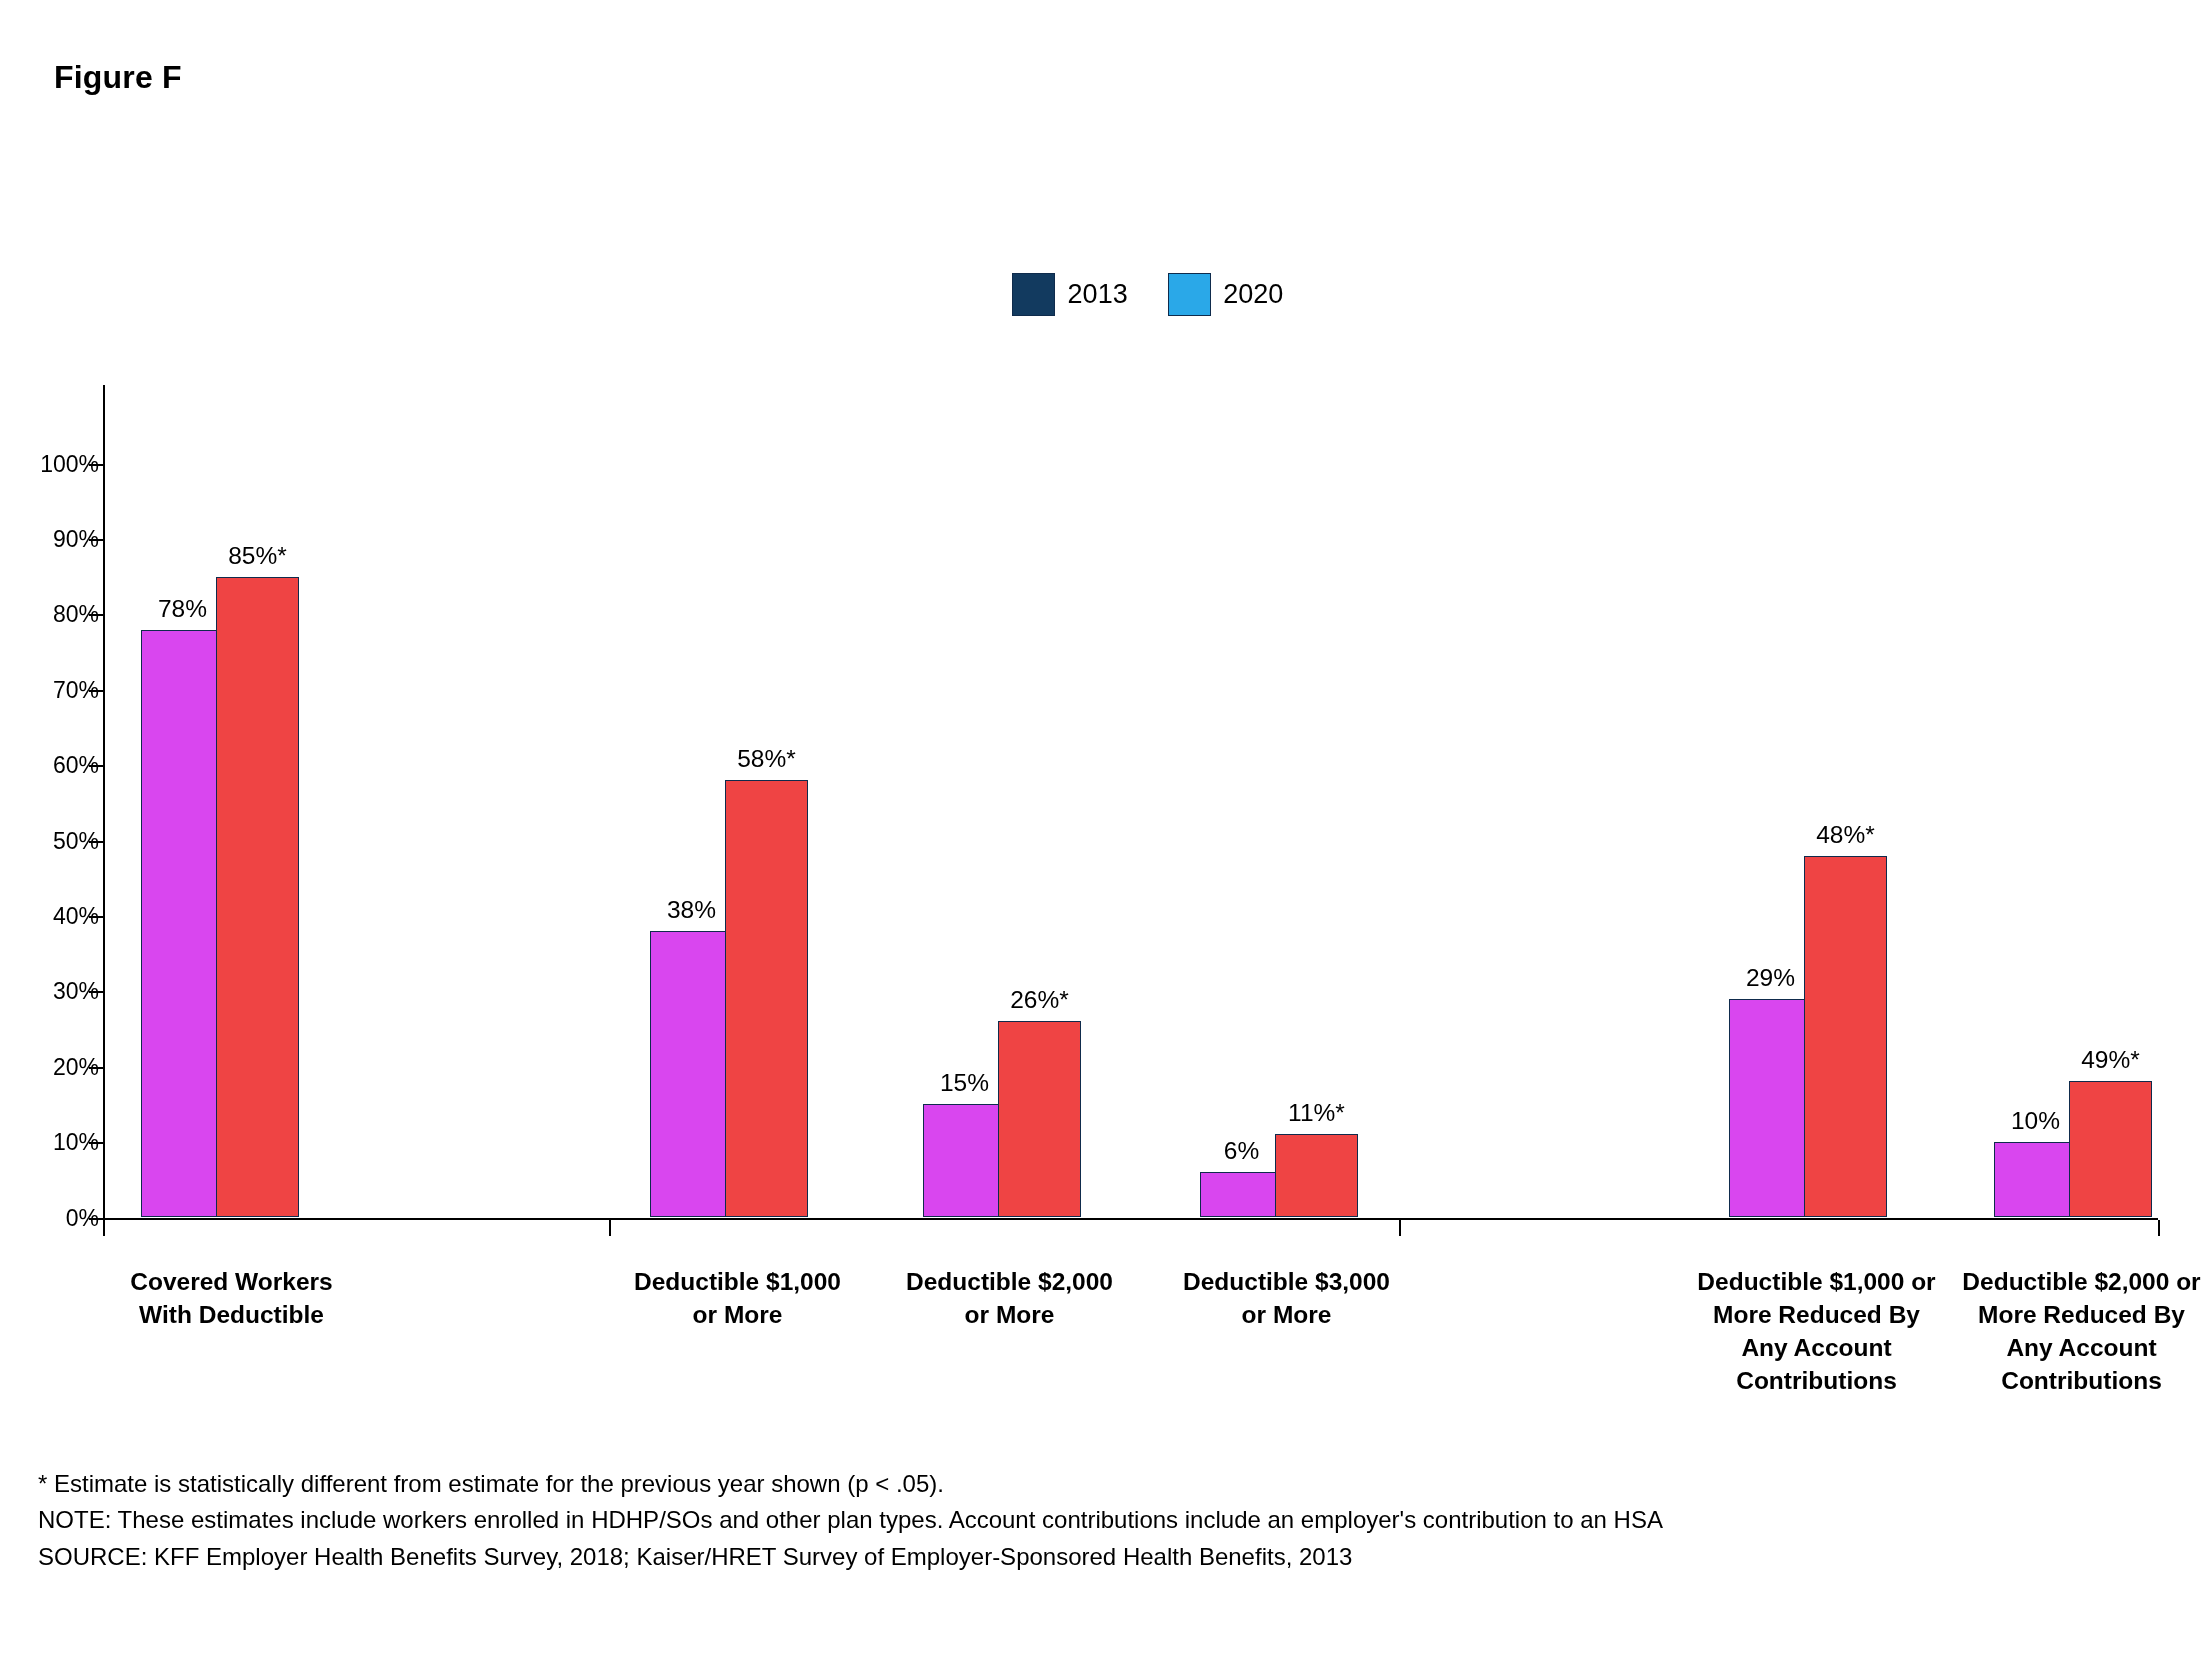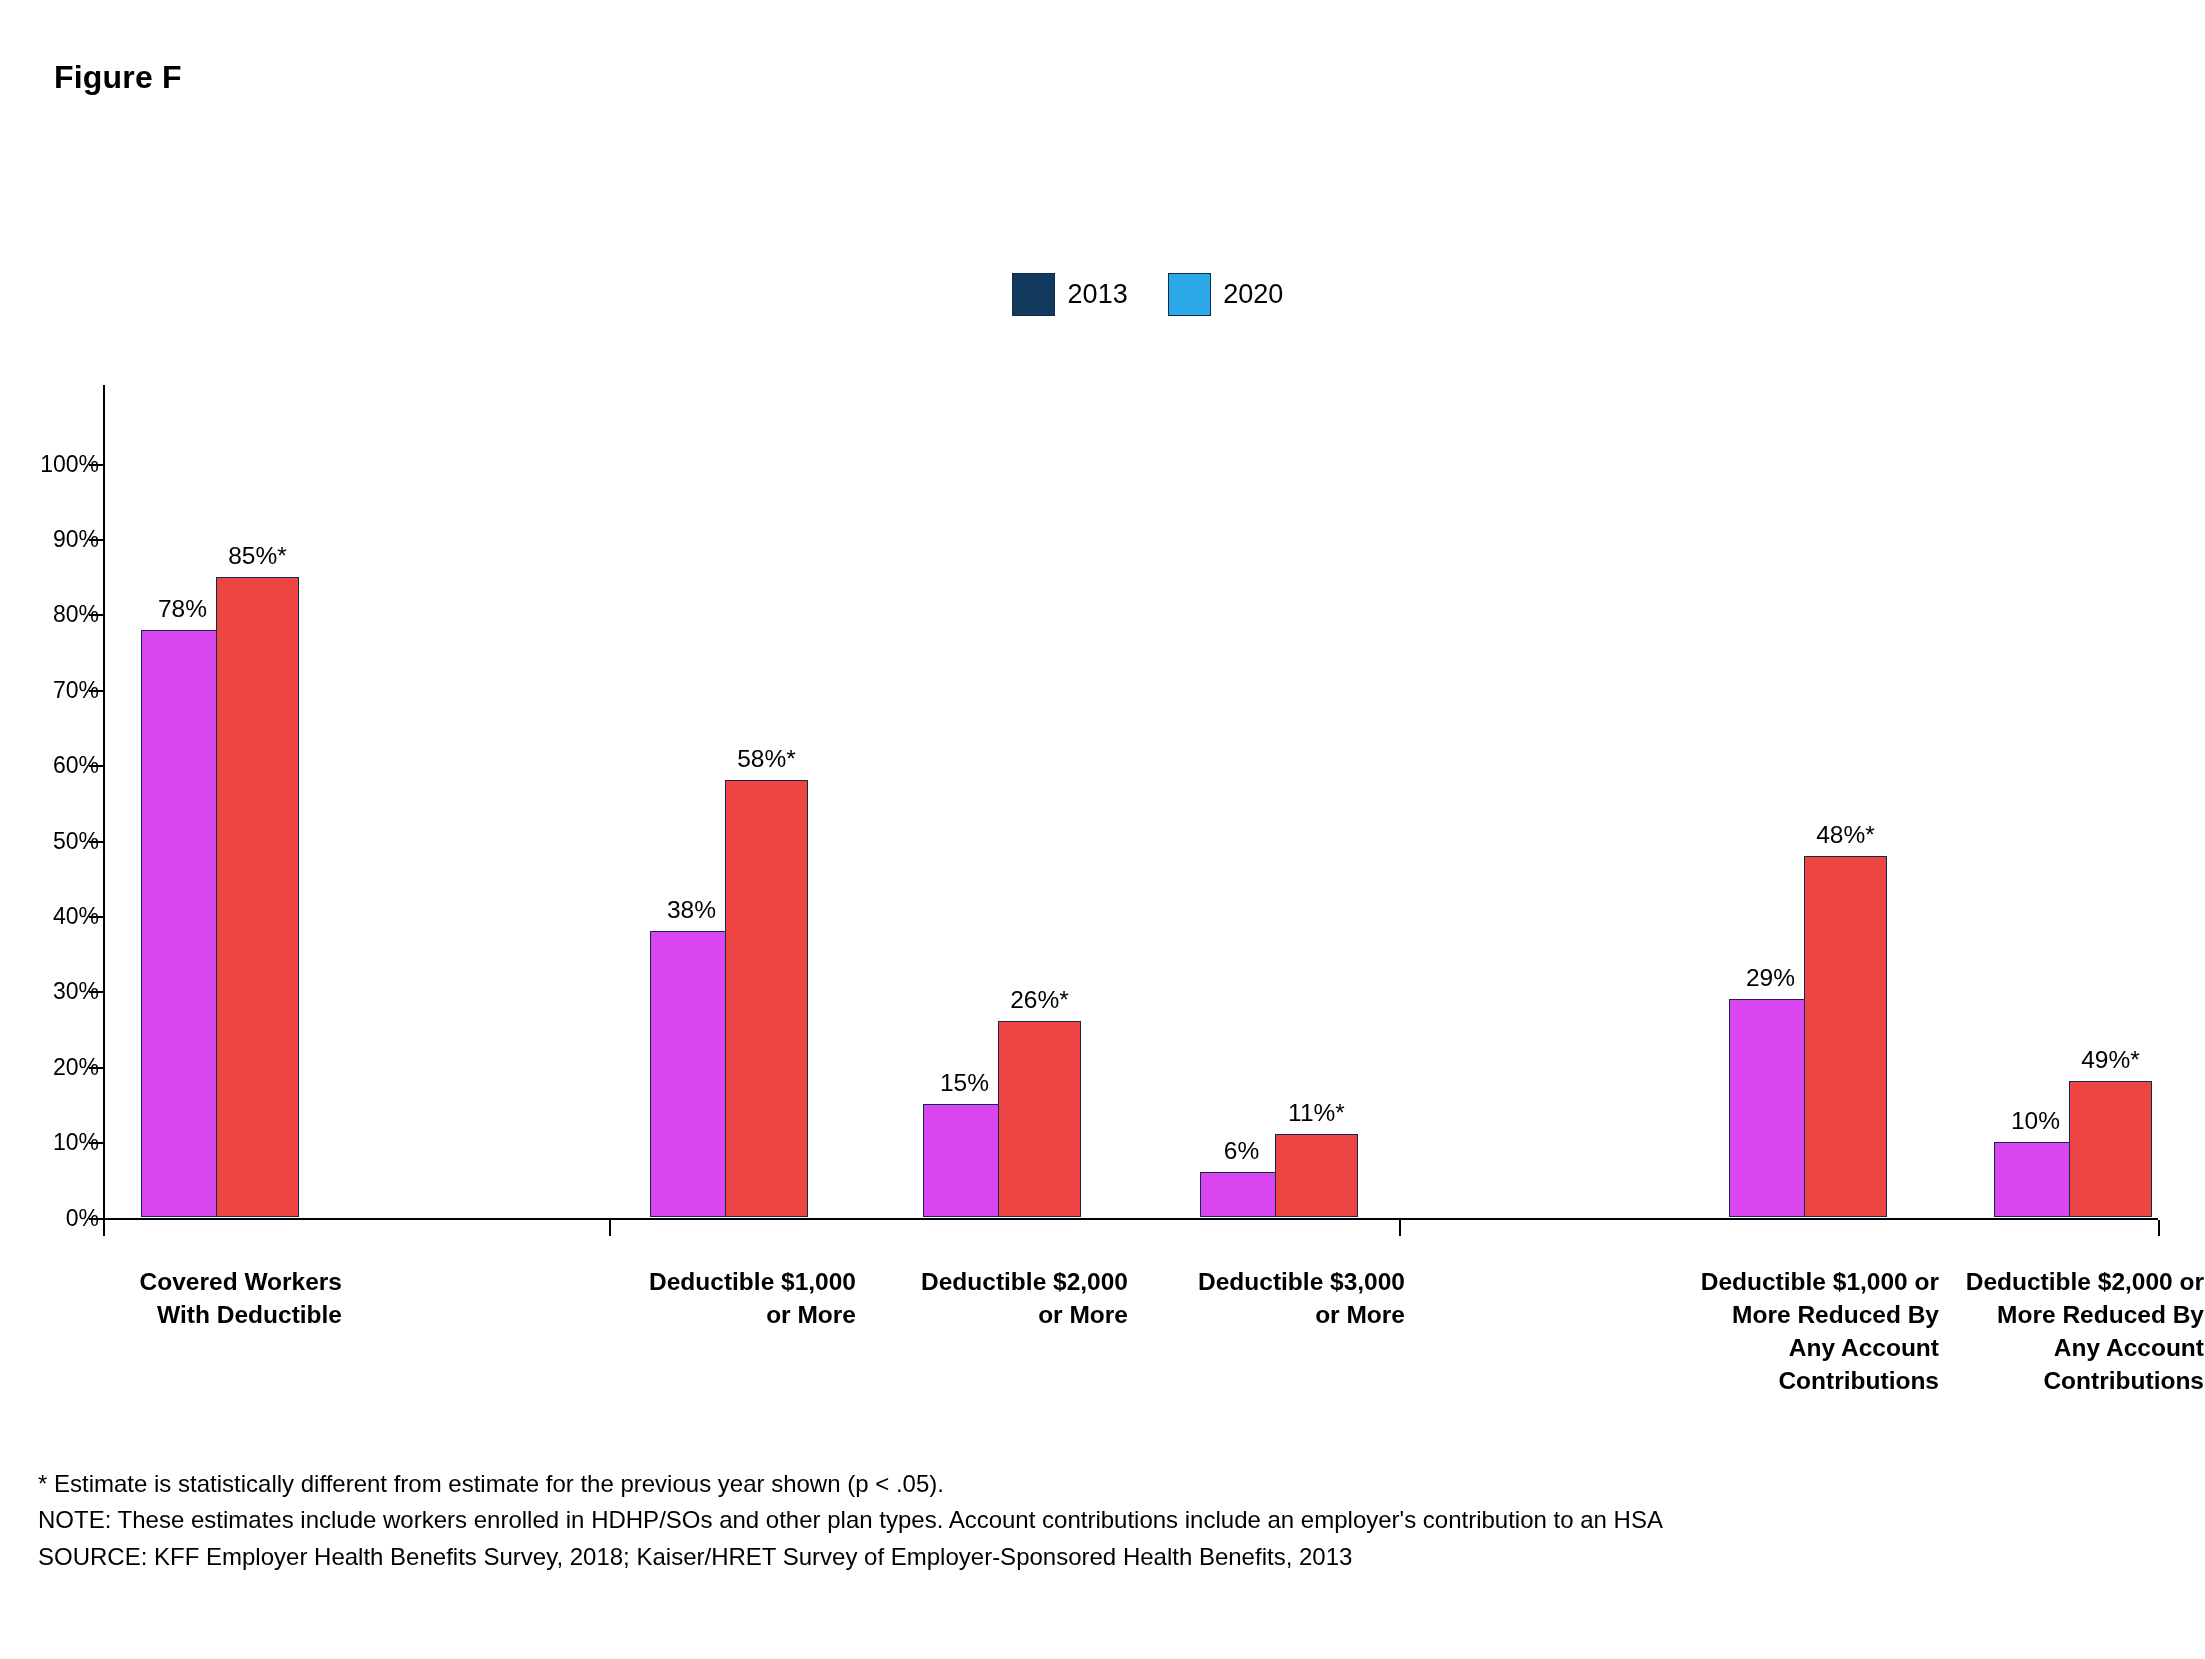--- a/index.html
+++ b/index.html
@@ -158,21 +158,21 @@
   .cat-labels {
     position: absolute;
     left: 105px;
     top: 1265px;
     width: 2055px;
     height: 237px;
   }
   .cat {
     position: absolute;
     top: 0;
-    text-align: right;
+    text-align: center;
     font-size: 24.5px;
     font-weight: bold;
     line-height: 1.35;
     color: #000;
   }
 
   
   .notes {
     position: absolute;
     left: 38px;

